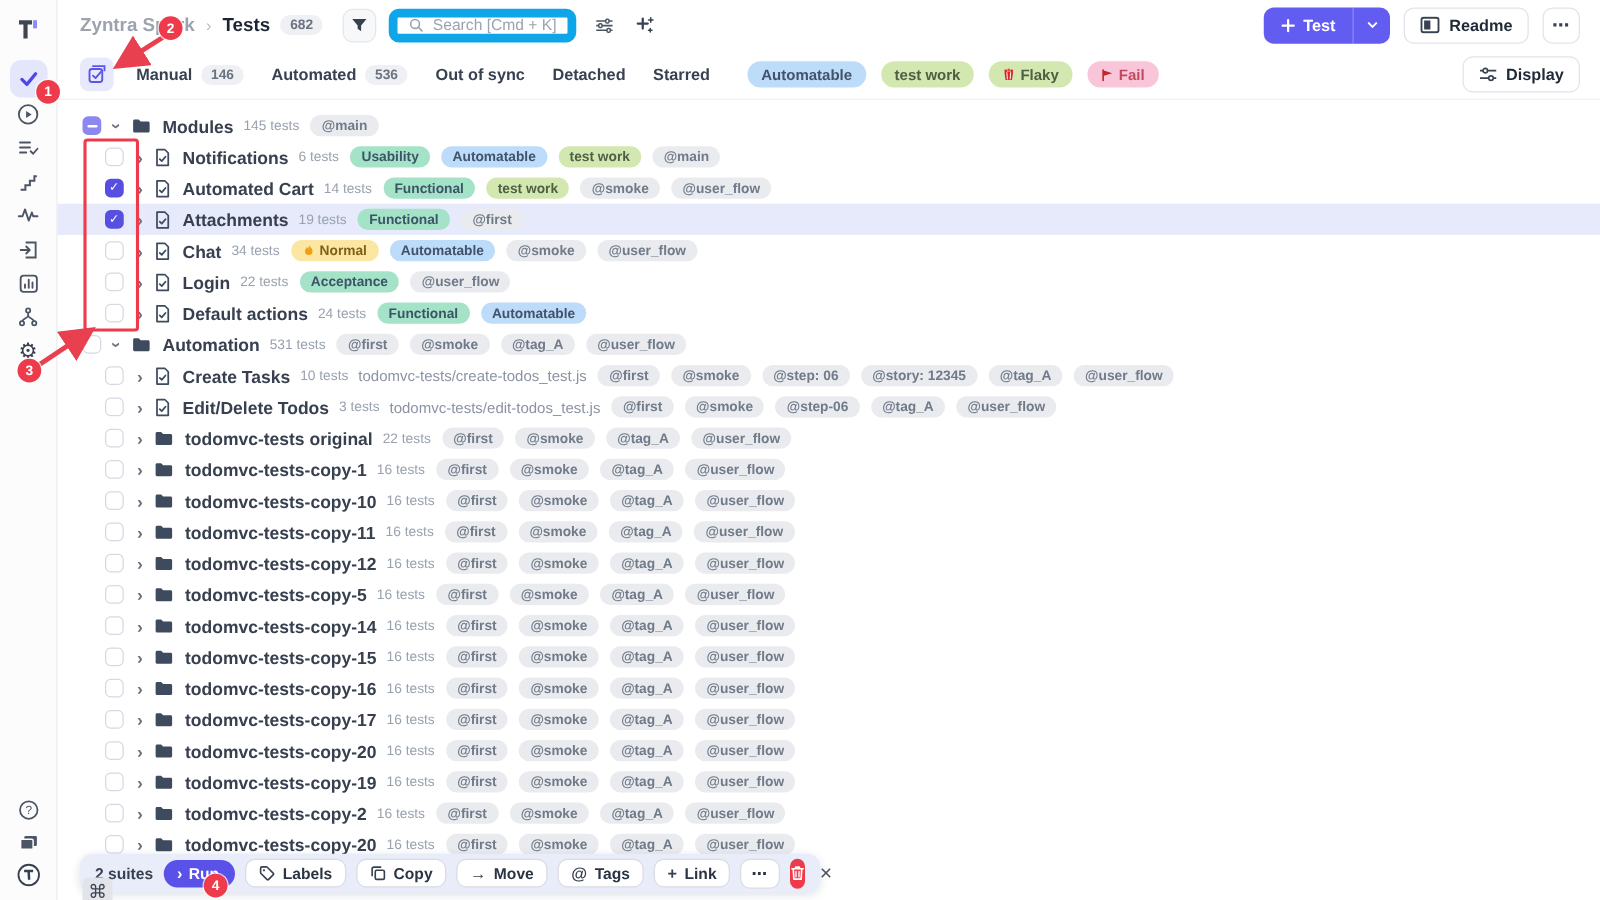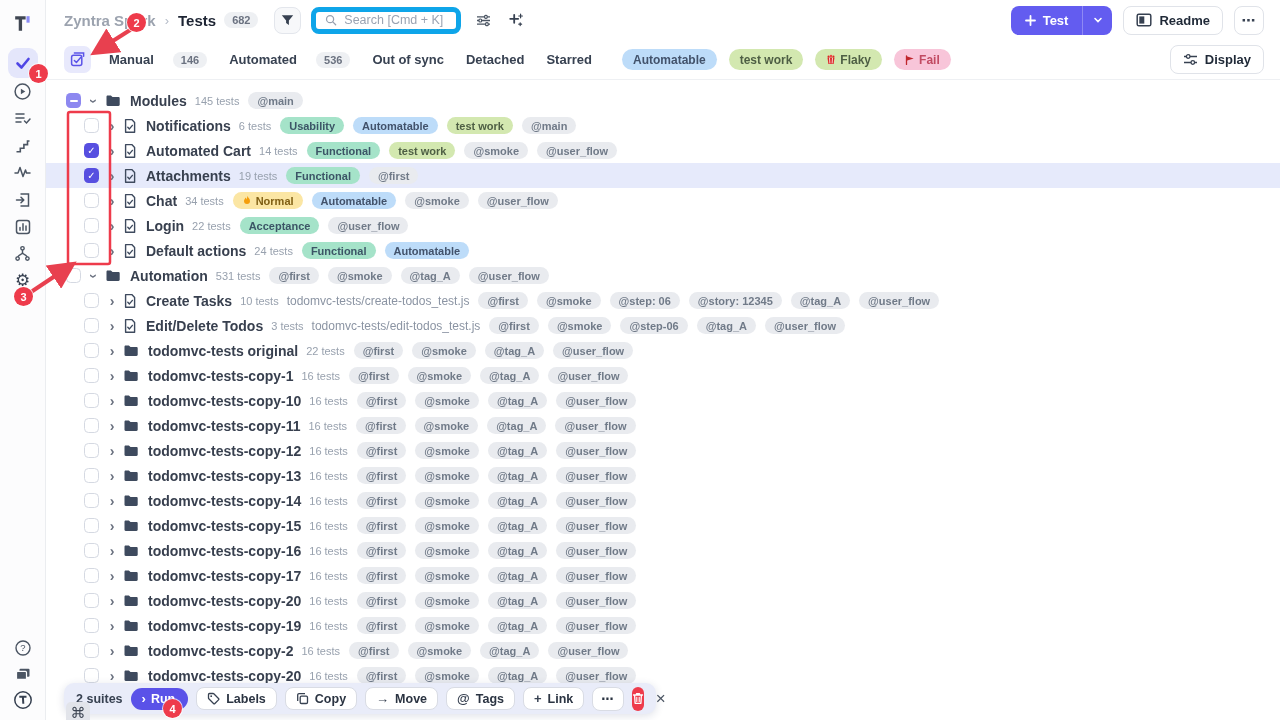--- a/index.html
+++ b/index.html
@@ -29,39 +29,39 @@
 .hrow1{height:40px;display:flex;align-items:center;padding:0 16px 0 18px;flex:none}
 .hrow2{height:40px;display:flex;align-items:center;padding:0 16px 0 18px;
   border-bottom:1px solid #eef0f3;flex:none}
 .crumb-project{font-size:15px;color:#9ca3af;font-weight:600}
 .crumb-sep{color:#b5bcc8;margin:0 9px;font-size:13px}
 .page-title{font-size:15px;font-weight:700;color:#1d2433}
 .count-pill{background:#eef0f3;color:#6b7280;font-size:11px;font-weight:700;
   border-radius:10px;padding:2px 8px;margin-left:8px}
 .iconbtn{width:27px;height:27px;border:1px solid #e3e6ec;background:#f7f8fa;border-radius:8px;
   display:flex;align-items:center;justify-content:center;cursor:pointer}
-.searchbox{width:150px;height:27px;border:5px solid #0ea5e9;border-radius:8px;display:flex;
+.searchbox{width:150px;height:27px;border:7px solid #0ea5e9;border-radius:8px;display:flex;
   align-items:center;gap:7px;padding:0 9px;margin-left:10px;background:#fff}
 .searchbox input{border:0;outline:0;width:100%;font-size:12.5px;color:#374151;background:transparent;
   font-family:inherit}
 .searchbox input::placeholder{color:#9aa3b2}
 .plainic{display:flex;align-items:center;justify-content:center;cursor:pointer}
 .spacer{flex:1}
 .test-split{display:flex;height:29px;background:#635cf0;border-radius:8px;overflow:hidden;cursor:pointer}
 .test-main{display:flex;align-items:center;gap:7px;color:#fff;font-size:13px;font-weight:600;padding:0 14px}
 .test-chev{width:30px;display:flex;align-items:center;justify-content:center;
   border-left:1px solid rgba(255,255,255,.28)}
 .wbtn{height:29px;border:1px solid #e0e3e9;background:#fff;border-radius:8px;display:flex;
   align-items:center;gap:7px;padding:0 12px;font-size:13px;font-weight:600;color:#1f2937;
   cursor:pointer;white-space:nowrap}
 .morebtn{width:30px;padding:0;justify-content:center;font-size:14px;color:#374151;letter-spacing:1px}
 
 .bulkbtn{width:27px;height:27px;background:#e8e9fc;border-radius:7px;display:flex;align-items:center;
   justify-content:center;cursor:pointer;margin-right:18px}
-.fitem{display:flex;align-items:center;gap:19px;font-size:13px;font-weight:600;color:#374151;
+.fitem{display:flex;align-items:center;gap:7px;font-size:13px;font-weight:600;color:#374151;
   cursor:pointer;margin-right:22px;white-space:nowrap}
 .ftags{display:flex;gap:12px;margin-left:8px}
 .pill{display:inline-flex;align-items:center;gap:4px;font-size:11px;font-weight:600;border-radius:20px;
   padding:2.5px 9px;white-space:nowrap;cursor:pointer}
 .ftags .pill{font-size:12px;padding:3.5px 11px}
 .lb-teal{background:#a5e3c9;color:#3c5566}
 .lb-blue{background:#bddcf9;color:#42526b}
 .lb-green{background:#d3e8b0;color:#4e5f44}
 .lb-yellow{background:#fbe6a4;color:#806015}
 .lb-pink{background:#f8c5d9;color:#c14a62}
@@ -634,21 +634,21 @@
         </div>
         <div class="row">
           <span class="indent" style="width: 18px;"></span>
           <span class="cb empty"></span>
           <span class="chev">›</span>
           <span class="rowic">
             <svg width="16" height="15" viewBox="0 0 16 15">
               <path d="M1.5 3.7c0-.7.5-1.2 1.2-1.2h3.2l1.6 1.6h6c.7 0 1.2.5 1.2 1.2v6.4c0 .7-.5 1.2-1.2 1.2H2.7c-.7 0-1.2-.5-1.2-1.2z" fill="#3e4a5e"></path>
             </svg>
           </span>
-          <span class="rname">todomvc-tests-copy-13</span>
+          <span class="rname">todomvc-tests-copy-5</span>
           <span class="rtests">16 tests</span>
           <span class="pill lb-gray">@first</span>
           <span class="pill lb-gray">@smoke</span>
           <span class="pill lb-gray">@tag_A</span>
           <span class="pill lb-gray">@user_flow</span>
         </div>
         <div class="row">
           <span class="indent" style="width: 18px;"></span>
           <span class="cb empty"></span>
           <span class="chev">›</span>

